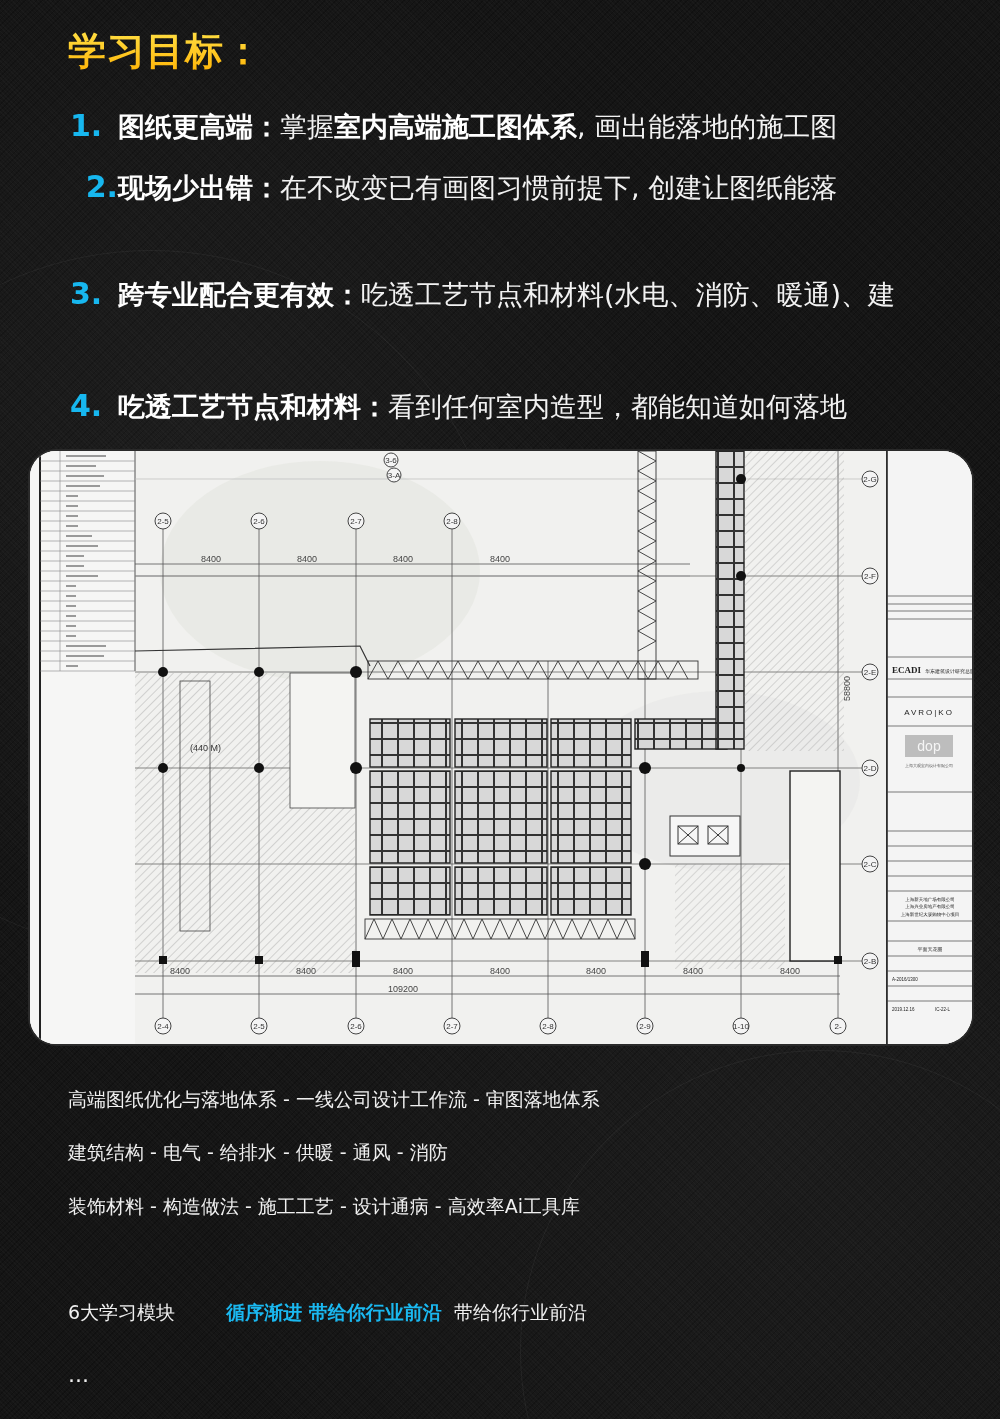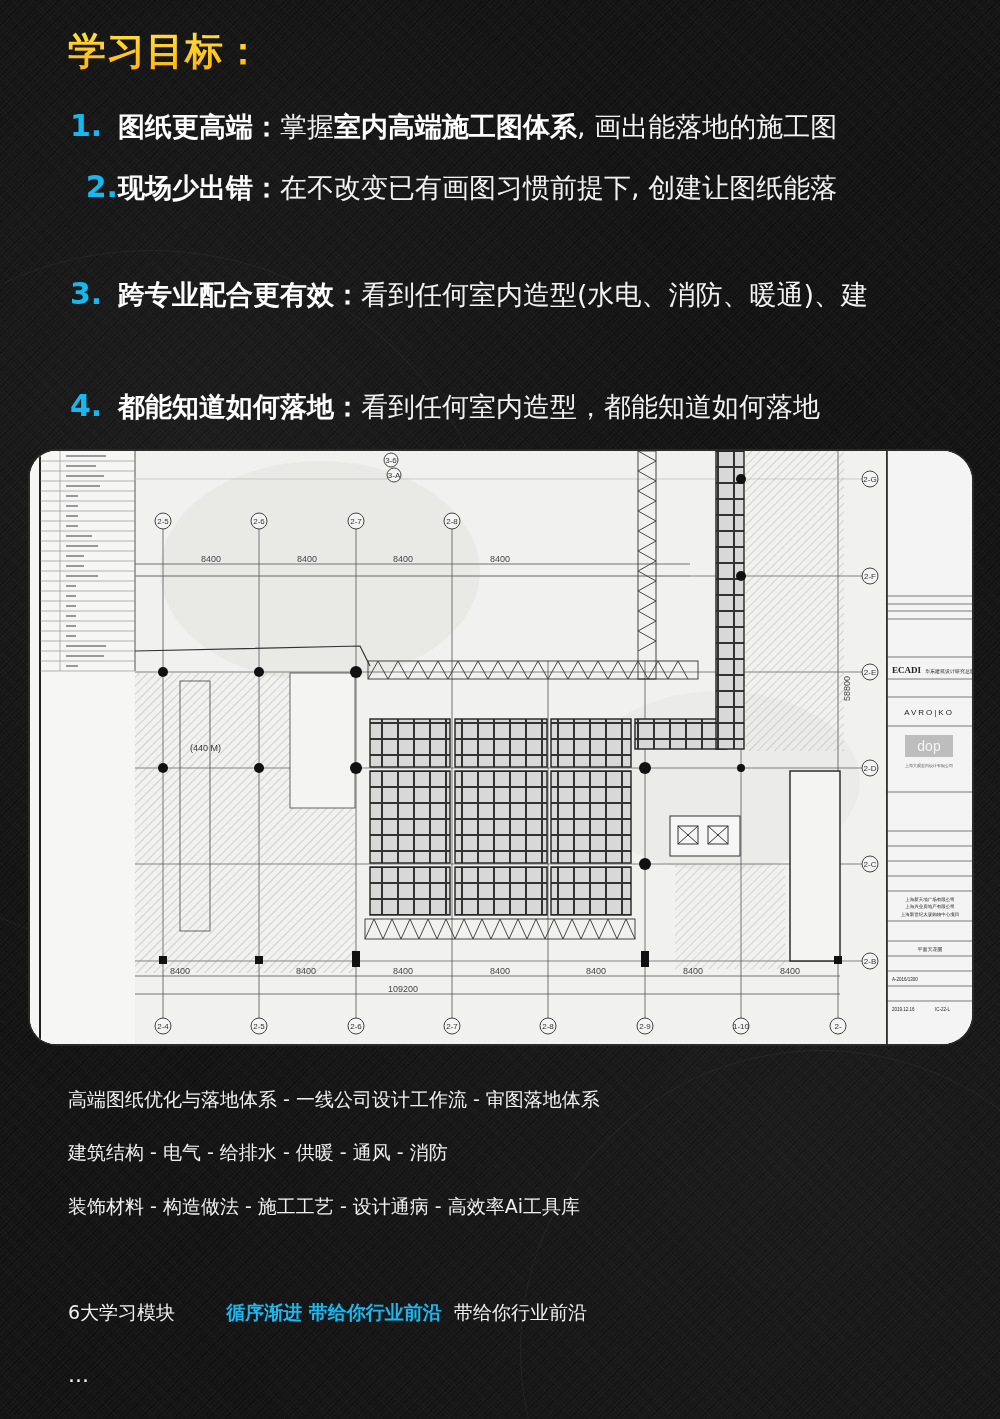--- a/index.html
+++ b/index.html
@@ -51,25 +51,25 @@
 
 <div class="goal" style="top:86px;">
   <span class="num">1.</span><span class="head">图纸更高端：</span><span>掌握</span><span class="b">室内高端施工图体系</span><span>, 画出能落地的施工图</span>
 </div>
 
 <div class="goal" style="top:147px;text-align:right;">
   <span class="num">2.</span><span class="head">现场少出错：</span><span>在不改变已有画图习惯前提下, 创建让图纸能落</span>
 </div>
 
 <div class="goal" style="top:254px;">
-  <span class="num">3.</span><span class="head">跨专业配合更有效：</span><span>看到任何室内造型(水电、消防、暖通)、建</span>
+  <span class="num">3.</span><span class="head">跨专业配合更有效：</span><span>吃透工艺节点和材料(水电、消防、暖通)、建</span>
 </div>
 
 <div class="goal" style="top:366px;">
-  <span class="num">4.</span><span class="head">都能知道如何落地：</span><span>看到任何室内造型，都能知道如何落地</span>
+  <span class="num">4.</span><span class="head">吃透工艺节点和材料：</span><span>看到任何室内造型，都能知道如何落地</span>
 </div>
 
 <div class="drawing">
   <svg width="942" height="593" viewBox="0 0 942 593">
     <defs>
       <pattern id="hatch" width="6" height="6" patternUnits="userSpaceOnUse" patternTransform="rotate(45)">
         <line x1="0" y1="0" x2="0" y2="6" stroke="#8a8a8a" stroke-width="0.8"></line>
       </pattern>
       <pattern id="tile" width="16" height="16" patternUnits="userSpaceOnUse">
         <rect width="16" height="16" fill="#c9c9c9"></rect>

